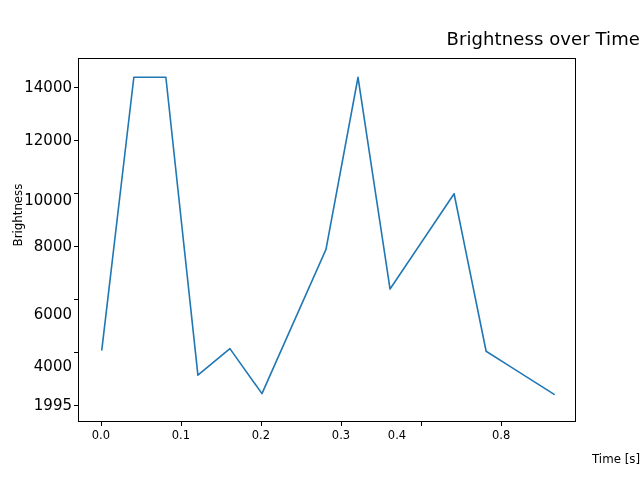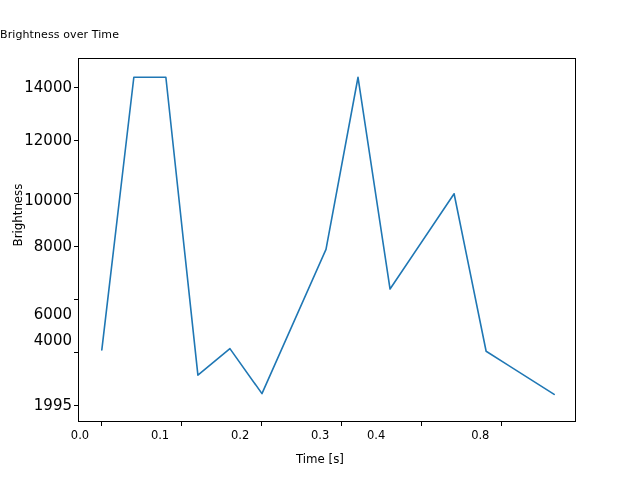--- a/index.html
+++ b/index.html
@@ -13,22 +13,22 @@
     height: 480px;
     background: #ffffff;
     font-family: "DejaVu Sans", sans-serif;
     overflow: hidden;
   }
   #chart-title {
     position: absolute;
     left: 0;
     top: 28px;
     width: 640px;
-    text-align: left;
-    font-size: 11px;
+    text-align: right;
+    font-size: 18px;
     color: #000000;
     letter-spacing: 0.1px;
   }
   
   #plot-frame {
     position: absolute;
     left: 78px;
     top: 58px;
     width: 498px;
     height: 364px;
@@ -63,20 +63,21 @@
     left: 74px;
     width: 4px;
     height: 1.1px;
     background: #000000;
   }
   .tick-label-x {
     position: absolute;
     top: 0;
     width: 60px;
     margin-left: -30px;
+    text-align: center;
     font-size: 11.5px;
     color: #000000;
     white-space: nowrap;
   }
   #x-ticklabels {
     position: absolute;
     left: 0;
     top: 428px;
     width: 640px;
     height: 20px;
@@ -86,21 +87,21 @@
     top: 422px;
     width: 1.1px;
     height: 4px;
     background: #000000;
   }
   #xlabel {
     position: absolute;
     left: 0;
     top: 452px;
     width: 640px;
-    text-align: center;
+    text-align: right;
     font-size: 11.8px;
     color: #000000;
   }
   #ylabel {
     position: absolute;
     left: -42px;
     top: 208px;
     width: 120px;
     text-align: center;
     font-size: 11.8px;
@@ -117,21 +118,21 @@
   <div id="chart-title">Brightness over Time</div>
 
   <div id="plot-frame">
     <svg id="plot-svg" width="498" height="364" viewBox="0 0 498 364">
       <polyline id="data-line" fill="none" stroke="#1f77b4" stroke-width="1.6" stroke-linejoin="round" stroke-linecap="round" points="22.82,290.94 54.84,18.27 86.87,18.27 118.90,316.08 150.92,289.61 182.95,334.62 247.00,190.34 279.02,18.27 311.05,230.05 375.10,134.75 407.13,292.26 475.18,335.41"></polyline>
     </svg>
   </div>
 
   <div id="y-ticklabels">
       <div class="tick-label-y" style="top: 404.528px;">1995</div>
-      <div class="tick-label-y" style="top: 340px;">4000</div>
+      <div class="tick-label-y" style="top: 366px;">4000</div>
       <div class="tick-label-y" style="top: 314px;">6000</div>
       <div class="tick-label-y" style="top: 245.692px;">8000</div>
       <div class="tick-label-y" style="top: 200px;">10000</div>
       <div class="tick-label-y" style="top: 139.801px;">12000</div>
       <div class="tick-label-y" style="top: 86.8553px;">14000</div>
     </div>
   <div id="y-tickmarks">
       <div class="tick-mark-y" style="top: 404.528px;"></div>
       <div class="tick-mark-y" style="top: 351.583px;"></div>
       <div class="tick-mark-y" style="top: 298.637px;"></div>

